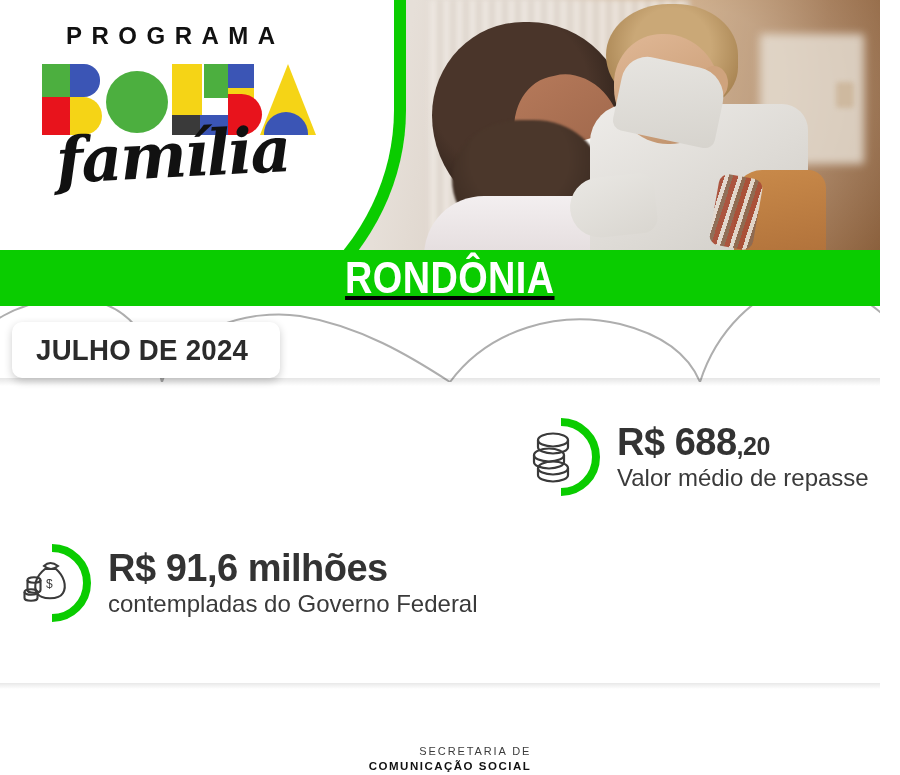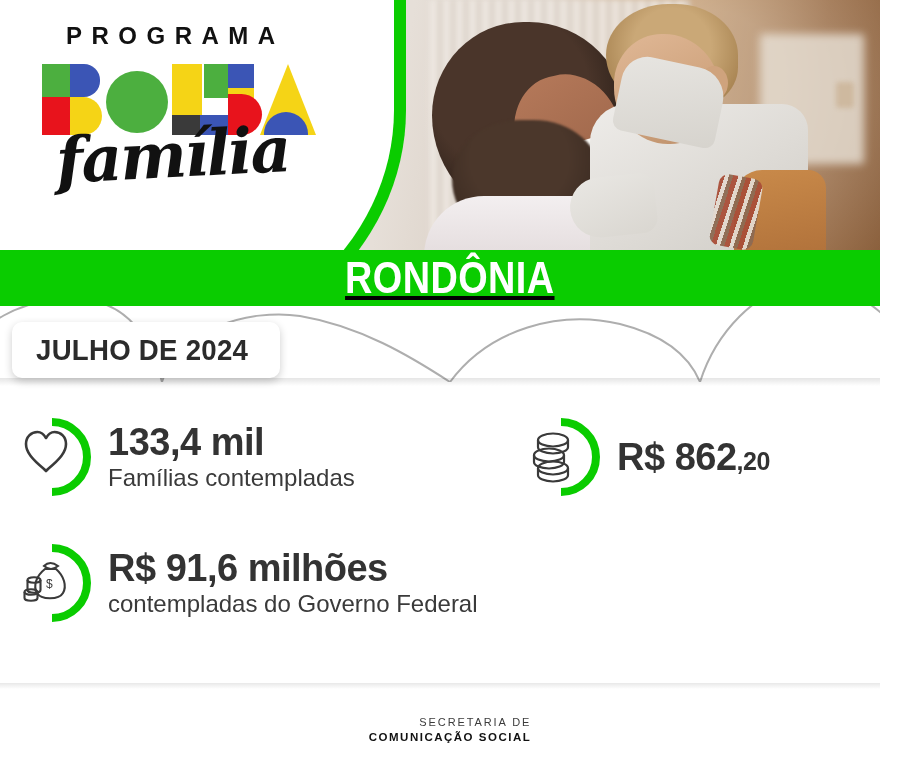--- a/index.html
+++ b/index.html
@@ -184,21 +184,21 @@
   
   .footer-divider{
     position:absolute;left:0;top:683px;width:900px;height:6px;
     background:linear-gradient(180deg,rgba(0,0,0,.09),rgba(0,0,0,0));
   }
   .footer{
     position:absolute;left:0;top:700px;width:900px;height:75px;
     display:flex;align-items:flex-start;justify-content:center;gap:14px;
   }
   .secom{text-align:right;padding-top:16px;}
-  .secom-l1{font-size:11px;letter-spacing:1.9px;color:#3b3b3b;font-weight:400;}
+  .secom-l1{font-size:11px;letter-spacing:1.9px;color:#3b3b3b;font-weight:400;margin-top:29px;}
   .secom-l2{font-size:11.5px;letter-spacing:1.5px;color:#111;font-weight:700;margin-top:3px;}
   .gov{width:120px;text-align:center;}
   .gov-top{font-size:10px;font-weight:700;letter-spacing:1.6px;color:#111;}
   .gov-bot{font-size:7.5px;font-weight:700;letter-spacing:1.1px;color:#333;margin-top:3px;}
   .brasil{position:relative;width:116px;height:36px;margin:3px auto 0;}
   .brasil i{position:absolute;display:block;}
 </style>
 </head>
 <body>
 
@@ -274,49 +274,38 @@
     </svg>
   </div>
   <div class="band-edge"></div>
 
   <div class="date-tab">
     <div class="date-text">JULHO DE 2024</div>
   </div>
 
   <div class="stats">
 
-    <div class="stat s1">
-      <div class="ico">
-        <svg width="84" height="86" viewBox="0 0 84 86">
-          <path d="M34 8 A35 35 0 0 1 34 78" stroke="#0ACC00" stroke-width="8" fill="none" stroke-linecap="butt"></path>
-          <path d="M26 55 C 14 45, 8 38, 8 30 C 8 23, 13 18, 19.5 18 C 23.5 18, 26 20.5, 28 24 C 30 20.5, 32.5 18, 36.5 18 C 43 18, 48 23, 48 30 C 48 38, 42 45, 30 55 L 28 57 Z" stroke="#3a3a3a" stroke-width="2.6" fill="none" stroke-linejoin="round"></path>
-        </svg>
-      </div>
-      <div class="txt">
-        <div class="stat-value"><span>133,4 mil</span><span class="cents"></span></div>
-        <div class="stat-label">Famílias contempladas</div>
-      </div>
-    </div>
 
     <div class="stat s2">
       <div class="ico">
         <svg width="84" height="86" viewBox="0 0 84 86">
           <path d="M34 8 A35 35 0 0 1 34 78" stroke="#0ACC00" stroke-width="8" fill="none"></path>
           <g stroke="#3a3a3a" stroke-width="2.2" fill="none">
             <ellipse cx="26" cy="26" rx="15" ry="6.5"></ellipse>
             <path d="M11 26 v7 a15 6.5 0 0 0 30 0 v-7"></path>
             <ellipse cx="22" cy="41" rx="15" ry="6.5"></ellipse>
             <path d="M7 41 v7 a15 6.5 0 0 0 30 0 v-7"></path>
             <ellipse cx="26" cy="54" rx="15" ry="6.5"></ellipse>
             <path d="M11 54 v7 a15 6.5 0 0 0 30 0 v-7"></path>
           </g>
         </svg>
       </div>
       <div class="txt">
-        <div class="stat-value"><span>R$ 862</span><span class="cents">,20</span></div>
+        <div class="stat-value"><span>R$ 688</span><span class="cents">,20</span></div>
+        <div class="stat-label">Valor médio de repasse</div>
       </div>
     </div>
 
     <div class="stat s3">
       <div class="ico">
         <svg width="84" height="86" viewBox="0 0 84 86">
           <path d="M34 8 A35 35 0 0 1 34 78" stroke="#0ACC00" stroke-width="8" fill="none"></path>
           <g stroke="#3a3a3a" stroke-width="2.1" fill="none">
             <path d="M26 26 q6 -6 14 0 q-4 3 -7 3 q-3 0 -7 -3 Z"></path>
             <path d="M27 29 C 18 36, 15 46, 19 53 C 23 60, 41 60, 45 53 C 49 46, 46 36, 38 29 Z"></path>

